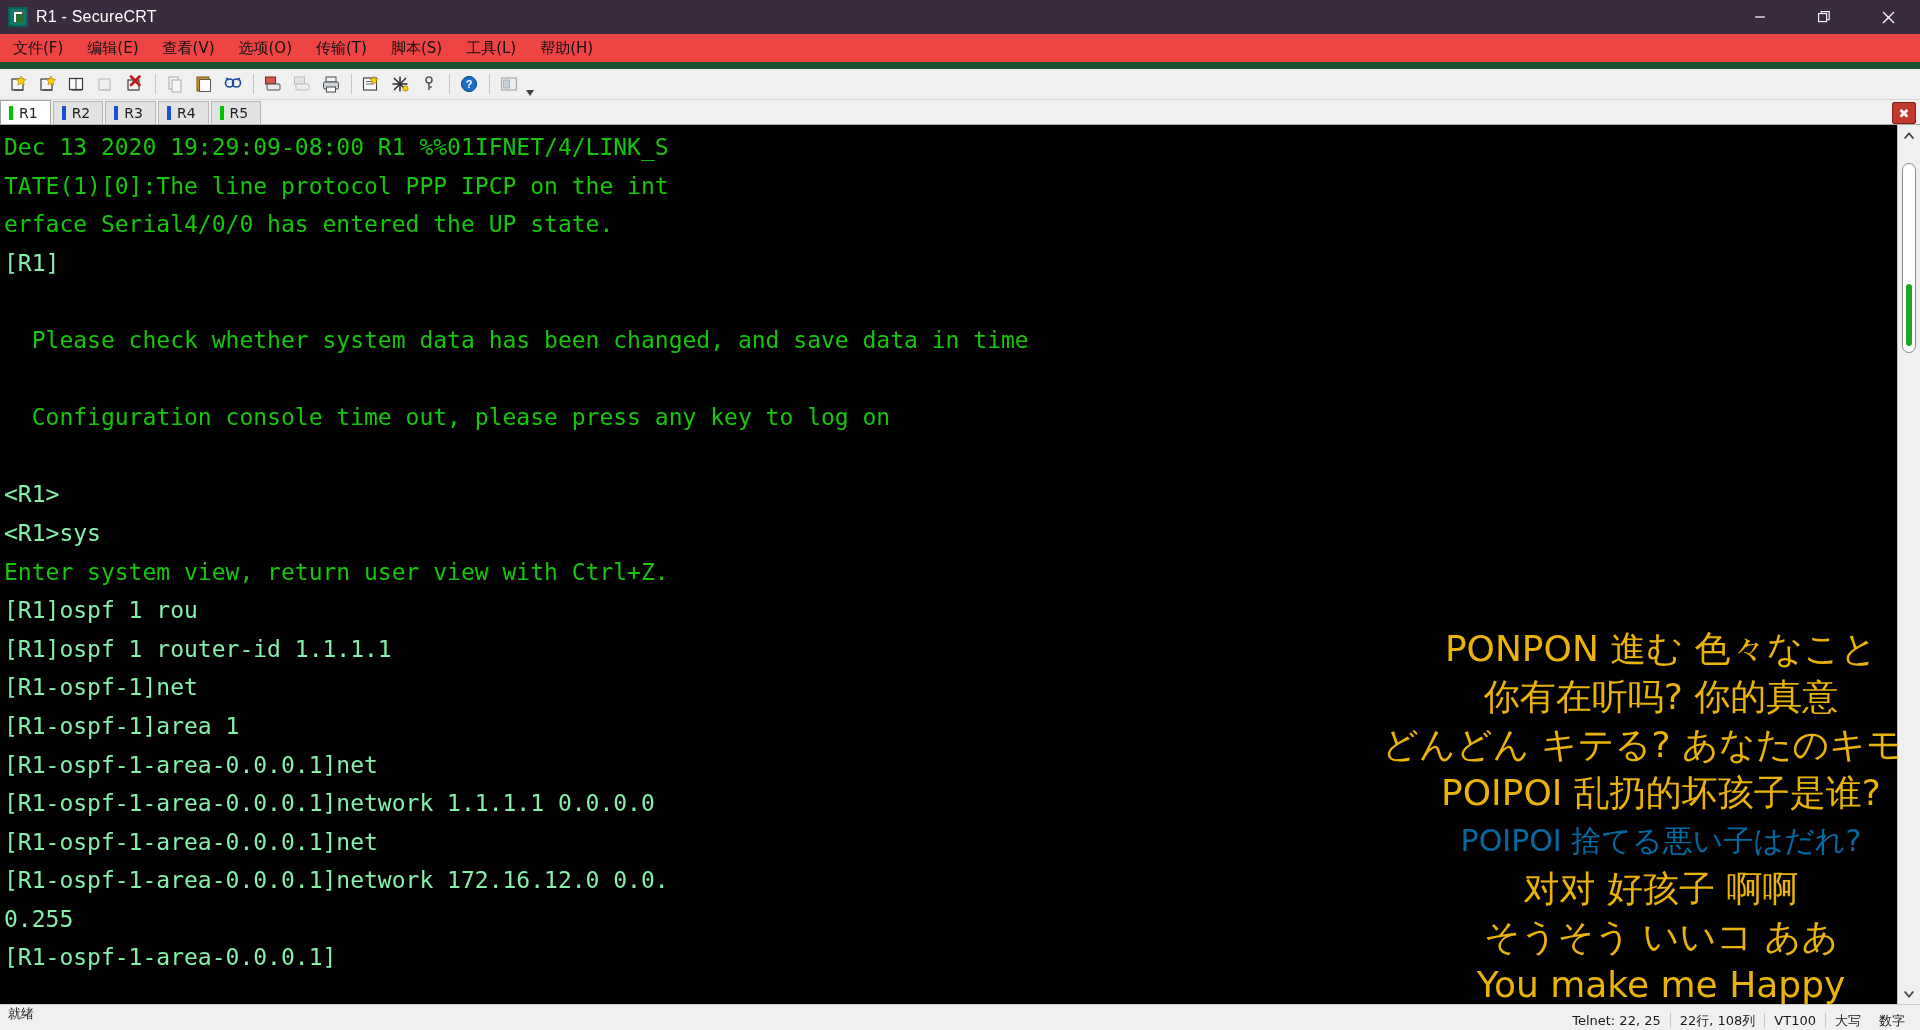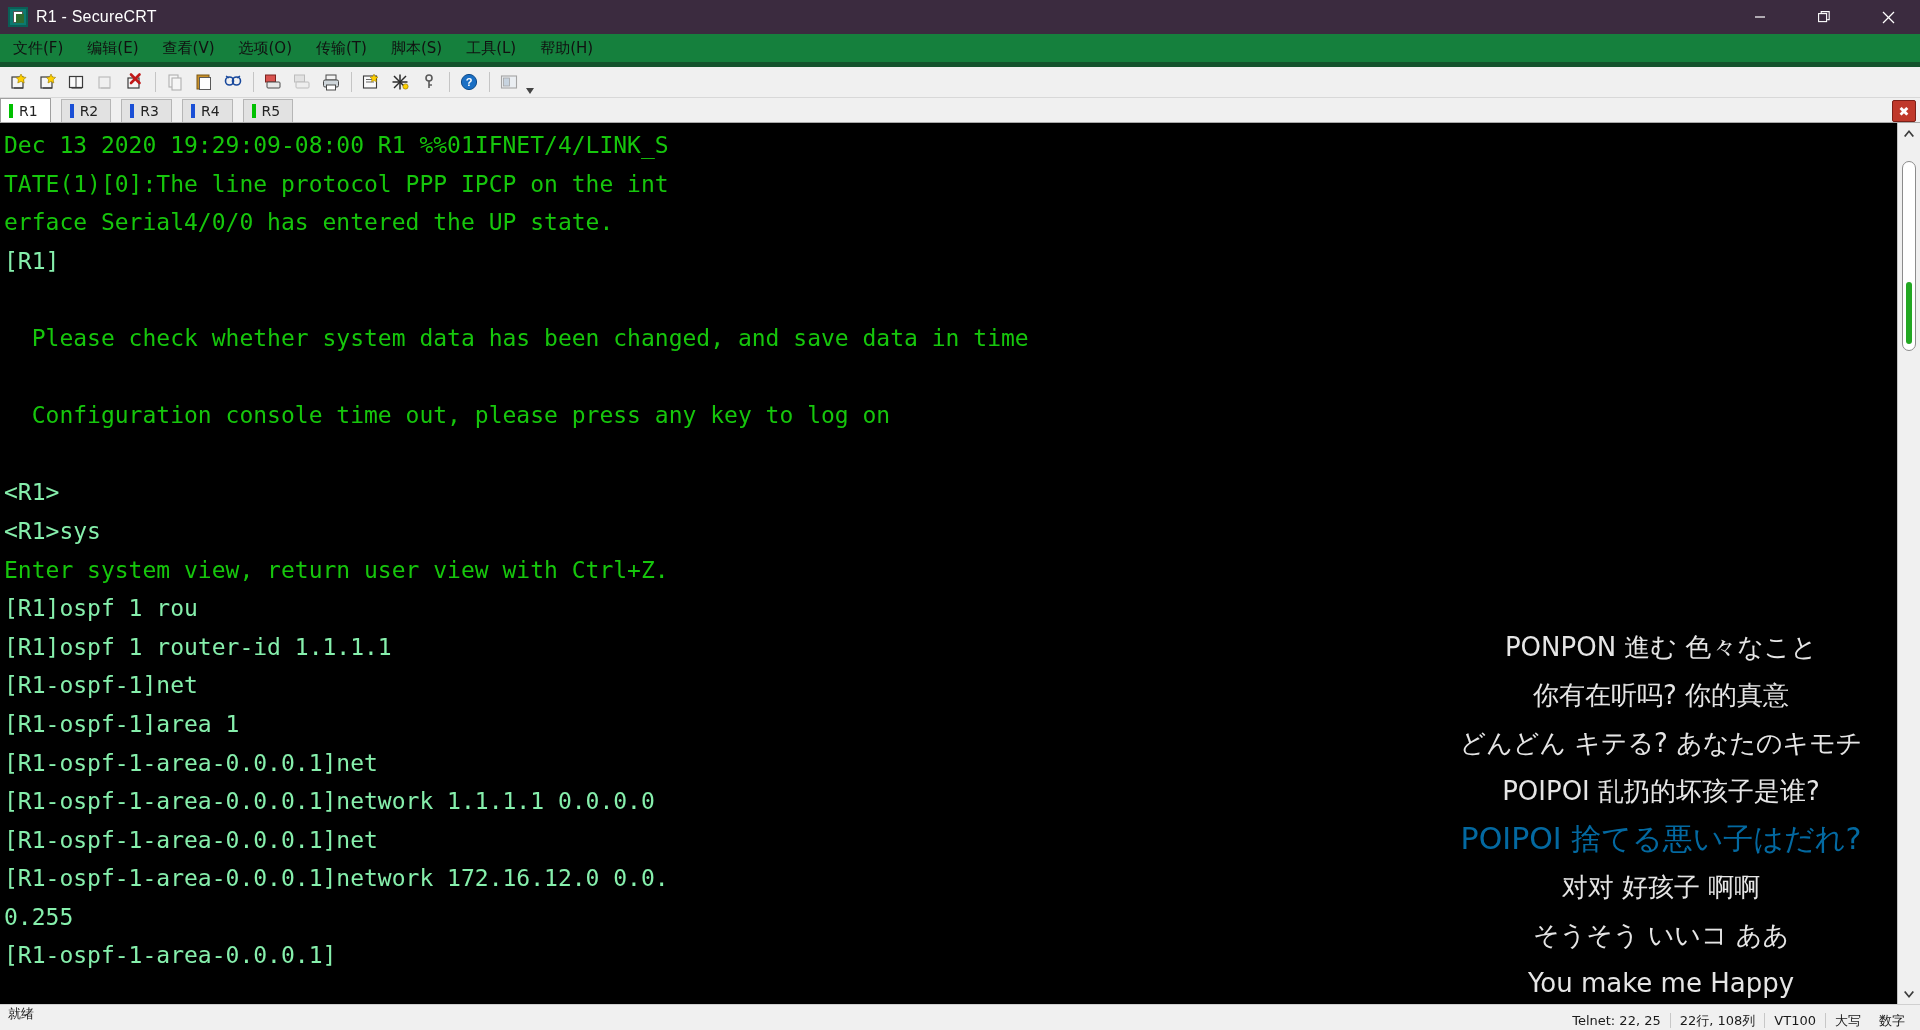--- a/index.html
+++ b/index.html
@@ -30,22 +30,22 @@
   .title-text{font-size:16px;letter-spacing:.2px;}
   .win-controls{margin-left:auto;display:flex;height:34px;}
   .win-btn{
     width:64px;height:34px;display:flex;align-items:center;justify-content:center;
     color:#fff;
   }
   .win-btn svg{display:block;}
 
   
   .menubar{
-    flex:0 0 28px;height:28px;background:#15803d;display:flex;align-items:center;
-    border-bottom:5px solid #14532d;
+    flex:0 0 28px;height:28px;background:#ef4444;display:flex;align-items:center;
+    border-bottom:7px solid #14532d;
   }
   .menu-item{
     font-size:15px;color:#111;padding:3px 11px;margin-left:2px;white-space:nowrap;
     font-family:"DejaVu Sans","Liberation Sans",sans-serif;
   }
 
   
   .toolbar{
     flex:0 0 30px;height:30px;background:#f0f0f0;display:flex;align-items:center;
     border-bottom:1px solid #d8d8d8;padding-left:5px;
@@ -58,21 +58,21 @@
   .tb-caret{width:12px;height:26px;display:flex;align-items:flex-end;justify-content:center;padding-bottom:3px;}
 
   
   .tabstrip{
     flex:0 0 24px;height:24px;background:#f0f0f0;display:flex;align-items:flex-end;
     position:relative;border-bottom:1px solid #a8a8a8;
   }
   .tab{
     height:23px;display:flex;align-items:center;gap:6px;padding:0 12px 0 8px;
     font-size:14px;color:#222;background:#e2e2e2;border:1px solid #b6b6b6;
-    border-bottom:none;margin-right:10px;box-sizing:border-box;
+    border-bottom:none;margin-right:2px;box-sizing:border-box;
     font-family:"DejaVu Sans","Liberation Sans",sans-serif;
   }
   .tab.active{background:#ffffff;border-color:#a0a0a0;height:24px;}
   .tab-led{width:4px;height:14px;display:inline-block;}
   .tab-close{
     margin-left:auto;position:absolute;right:4px;top:2px;width:22px;height:20px;
     background:#c0392b;border:1px solid #7c2018;border-radius:2px;
     display:flex;align-items:center;justify-content:center;color:#fff;font-size:13px;
     font-weight:bold;line-height:1;
   }
@@ -91,21 +91,21 @@
   .tline.prompt{color:#86efac;}
 
   
   .lyrics{
     position:absolute;right:26px;top:500px;width:420px;
     display:flex;flex-direction:column;align-items:center;
     pointer-events:none;
   }
   .lyric{
     font-family:"DejaVu Sans","Liberation Sans",sans-serif;
-    font-size:26px;color:#e5e5e5;line-height:48px;height:48px;white-space:nowrap;
+    font-size:36px;color:#eab308;line-height:48px;height:48px;white-space:nowrap;
     text-align:center;
   }
   .lyric.active{color:#0369a1;font-size:30px;}
 
   
   .scrollbar{
     flex:0 0 22px;width:22px;background:#f0f0f0;border-left:1px solid #c2c2c2;
     display:flex;flex-direction:column;align-items:center;
   }
   .sb-arrow{

